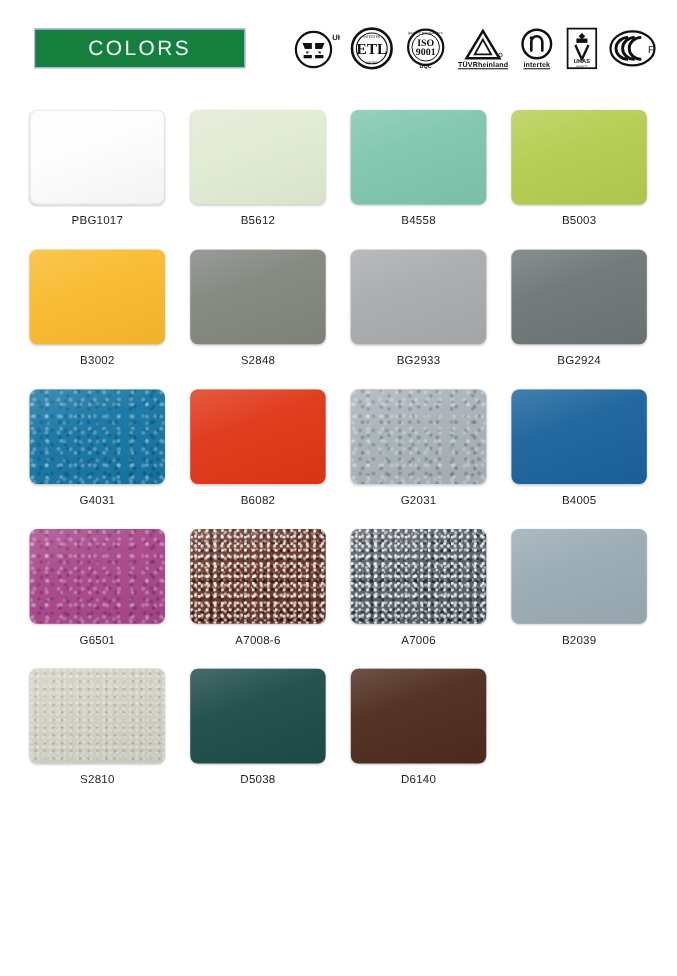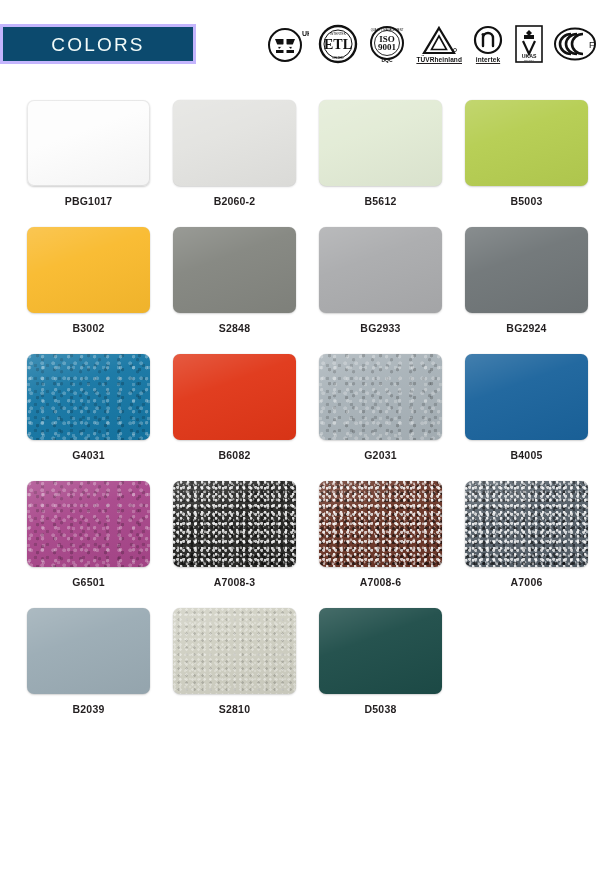--- a/index.html
+++ b/index.html
@@ -23,24 +23,25 @@
 
   
   .header {
     position: relative;
     height: 88px;
     display: flex;
     align-items: center;
     padding: 0 8px 0 0;
   }
   .title-banner {
+    margin-left: 31px;
     width: 190px;
     height: 34px;
-    background: #0c4a6e;
-    border: 3px solid #c4b5fd;
+    background: #15803d;
+    border: 1px solid #c4b5fd;
     display: flex;
     align-items: center;
     justify-content: center;
     flex: 0 0 auto;
   }
   .title-banner .title-text {
     color: #f2fbf9;
     font-size: 19px;
     letter-spacing: 2.2px;
     font-weight: 400;
@@ -84,21 +85,20 @@
     display: grid;
     grid-template-columns: repeat(4, 1fr);
     column-gap: 13px;
     row-gap: 0px;
   }
   .cell {
     display: flex;
     flex-direction: column;
     align-items: center;
     height: 127px;
-    font-weight: bold;
   }
   .swatch {
     width: 123px;
     height: 86px;
     border-radius: 7px;
     position: relative;
     overflow: hidden;
     box-shadow: 0 1px 2px rgba(0,0,0,0.16), 0 0 0 0.5px rgba(0,0,0,0.05);
     background-repeat: repeat;
   }
@@ -243,30 +243,30 @@
   </div>
 
   <div class="grid" id="swatch-grid">
       <div class="cell">
         <div class="swatch is-white" style="background: rgb(253, 253, 253);">
           <div class="gloss"></div>
         </div>
         <div class="swatch-label">PBG1017</div>
       </div>
       <div class="cell">
-        <div class="swatch" style="background: rgb(227, 227, 224);">
-          <div class="gloss"></div>
-        </div>
-        <div class="swatch-label">B2060-2</div>
-      </div>
-      <div class="cell">
         <div class="swatch" style="background: rgb(226, 235, 213);">
           <div class="gloss"></div>
         </div>
         <div class="swatch-label">B5612</div>
+      </div>
+      <div class="cell">
+        <div class="swatch" style="background: rgb(127, 198, 174);">
+          <div class="gloss"></div>
+        </div>
+        <div class="swatch-label">B4558</div>
       </div>
       <div class="cell">
         <div class="swatch" style="background: rgb(181, 205, 80);">
           <div class="gloss"></div>
         </div>
         <div class="swatch-label">B5003</div>
       </div>
       <div class="cell">
         <div class="swatch" style="background: rgb(249, 186, 45);">
           <div class="gloss"></div>
@@ -318,27 +318,20 @@
         <div class="swatch-label">B4005</div>
       </div>
       <div class="cell">
         <div class="swatch" style="background: rgb(168, 70, 138);">
           <div class="tex tex-hammered"></div>
           <div class="gloss"></div>
         </div>
         <div class="swatch-label">G6501</div>
       </div>
       <div class="cell">
-        <div class="swatch" style="background: rgb(42, 42, 40);">
-          <div class="tex tex-speckle"></div>
-          <div class="gloss"></div>
-        </div>
-        <div class="swatch-label">A7008-3</div>
-      </div>
-      <div class="cell">
         <div class="swatch" style="background: rgb(106, 53, 39);">
           <div class="tex tex-speckle"></div>
           <div class="gloss"></div>
         </div>
         <div class="swatch-label">A7008-6</div>
       </div>
       <div class="cell">
         <div class="swatch" style="background: rgb(85, 95, 104);">
           <div class="tex tex-speckle"></div>
           <div class="gloss"></div>
@@ -357,15 +350,21 @@
           <div class="gloss"></div>
         </div>
         <div class="swatch-label">S2810</div>
       </div>
       <div class="cell">
         <div class="swatch" style="background: rgb(29, 76, 72);">
           <div class="gloss"></div>
         </div>
         <div class="swatch-label">D5038</div>
       </div>
+      <div class="cell">
+        <div class="swatch" style="background: rgb(78, 43, 29);">
+          <div class="gloss"></div>
+        </div>
+        <div class="swatch-label">D6140</div>
+      </div>
     </div>
 
 </div>
 
 </body></html>

